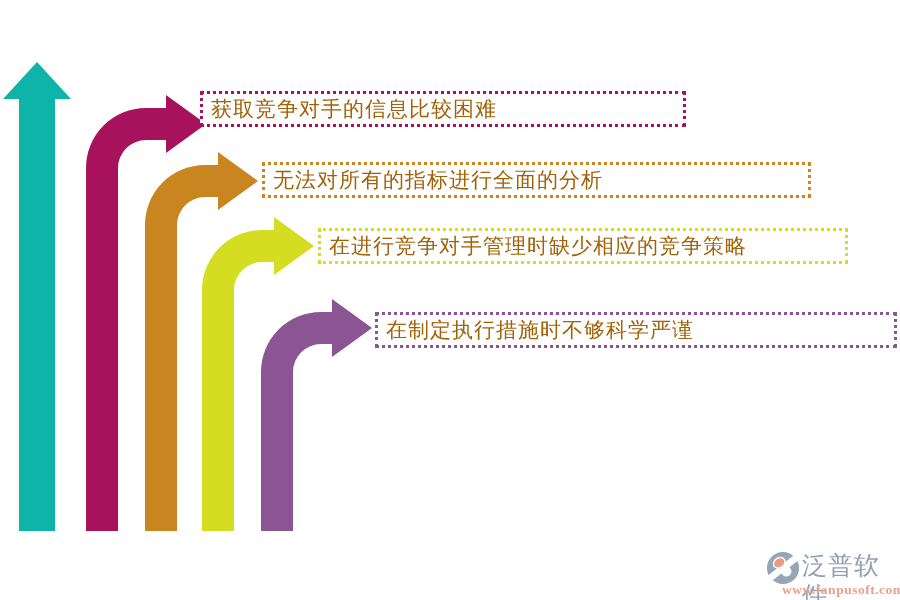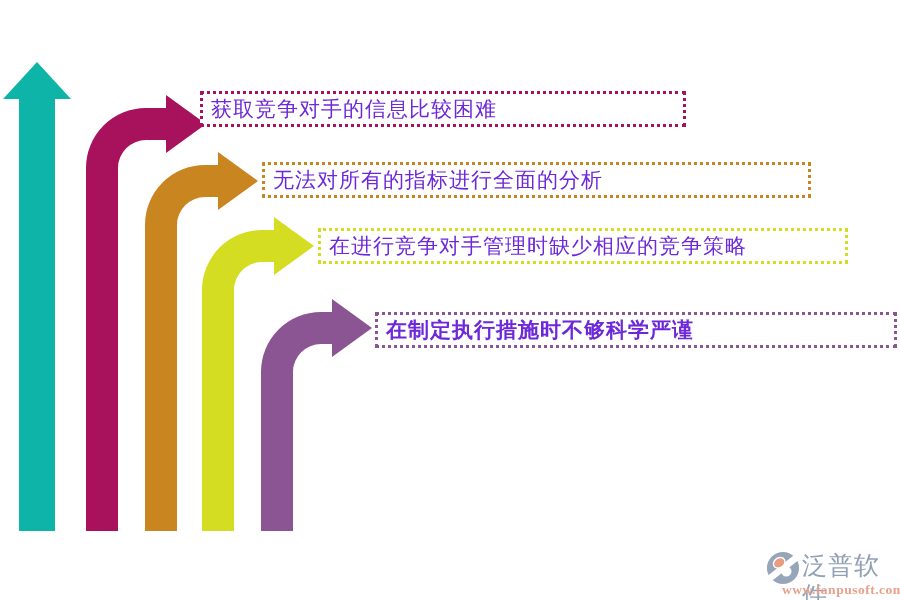--- a/index.html
+++ b/index.html
@@ -4,28 +4,28 @@
 <style>
   html,body{margin:0;padding:0;background:#ffffff;}
   .stage{
     position:relative;width:900px;height:600px;background:#ffffff;
     overflow:hidden;font-family:"DejaVu Sans","Liberation Sans",sans-serif;
   }
   svg.arrows{position:absolute;left:0;top:0;width:900px;height:600px;}
   .label-box{
     position:absolute;background:#ffffff;border:3px dotted #000;
     box-sizing:border-box;display:flex;align-items:center;
-    padding:0 8px;font-size:21px;color:#6d28d9;letter-spacing:1px;
+    padding:0 8px;font-size:21px;color:#a16207;letter-spacing:1px;
     white-space:nowrap;
     text-align:right;
   }
   .box1{left:200px;top:91px;width:486px;height:36px;}
   .box2{left:262px;top:162px;width:549px;height:36px;}
   .box3{left:318px;top:228px;width:530px;height:36px;}
-  .box4{left:375px;top:312px;width:522px;height:36px;font-weight:bold;}
+  .box4{left:375px;top:312px;width:522px;height:36px;}
   .footer{position:absolute;left:764px;top:548px;width:140px;height:52px;}
   .footer .logo-icon{position:absolute;left:2px;top:3px;width:34px;height:34px;}
   .brand-name{
     position:absolute;left:38px;top:3px;font-size:25px;line-height:30px;
     letter-spacing:1px;font-weight:500;
   }
   .brand-url{
     position:absolute;left:18px;top:34px;font-size:13.5px;font-weight:bold;
     font-family:"Liberation Serif","DejaVu Serif",serif;letter-spacing:0.5px;
   }

